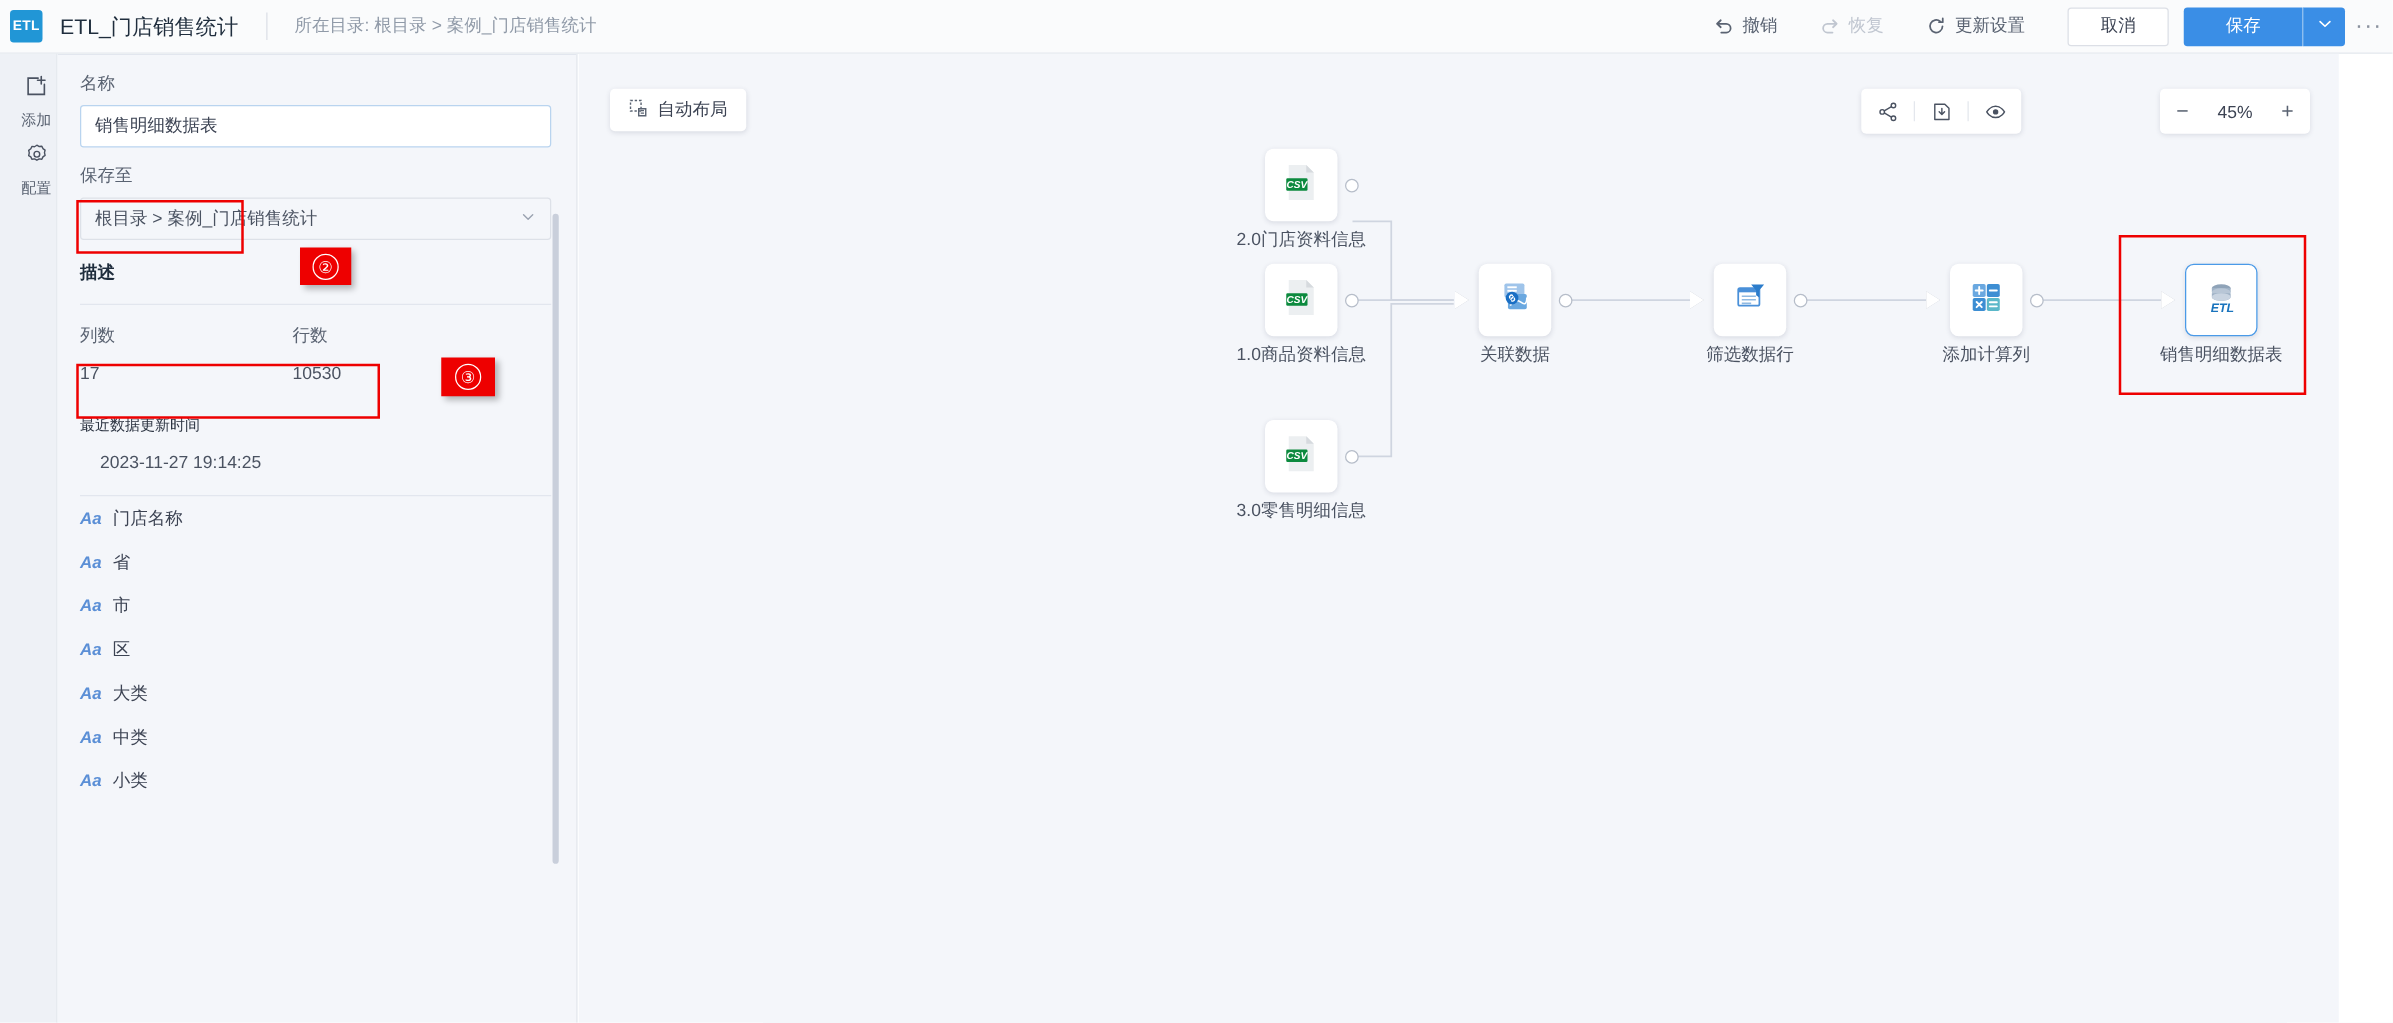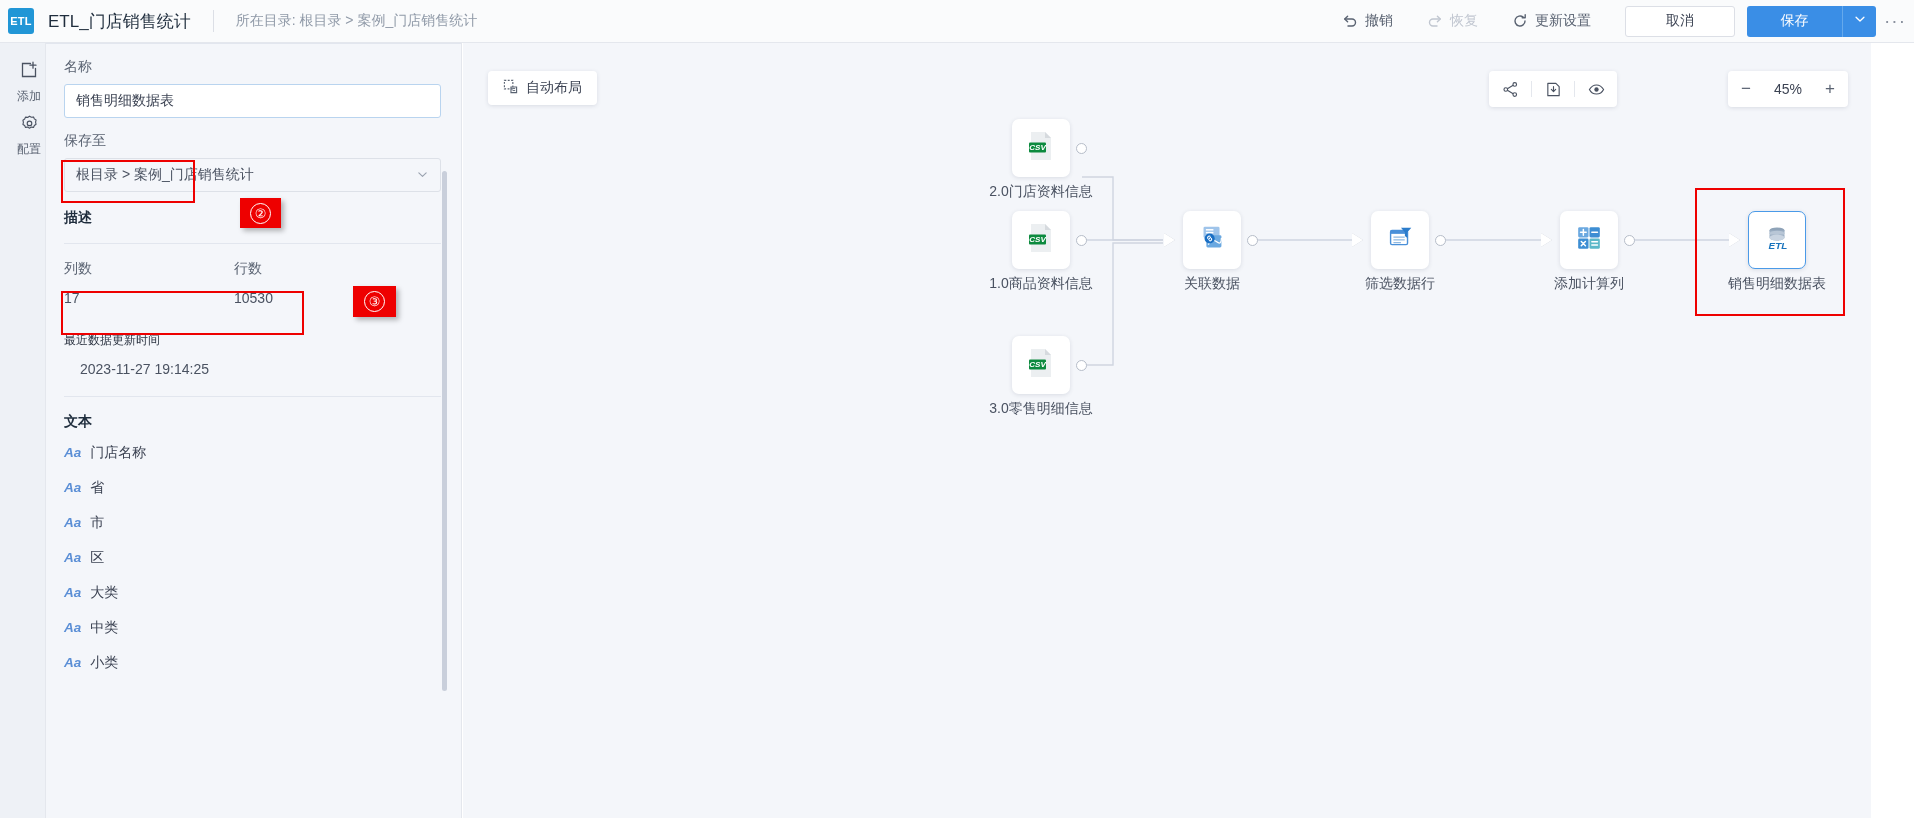--- a/index.html
+++ b/index.html
@@ -40,21 +40,21 @@
   }
   .tb-action {
     display: flex; align-items: center; gap: 7px;
     font-size: 14px; color: #5a6372;
     margin-right: 34px; cursor: pointer;
     white-space: nowrap;
   }
   .tb-action.disabled { color: #c0c6d0; }
   .tb-icon { display: inline-flex; width: 16px; height: 16px; }
   .btn-cancel {
-    width: 110px; height: 31px; background: #fff;
+    width: 81px; height: 31px; background: #fff;
     border: 1px solid #dcdfe6; border-radius: 3px;
     font-size: 14px; color: #3c4353; cursor: pointer;
     display: flex; align-items: center; justify-content: center;
     margin-right: 12px;
   }
   .save-group { display: flex; }
   .btn-save {
     width: 95px; height: 31px; background: #3a8ee6;
     border: none; border-radius: 3px 0 0 3px;
     color: #fff; font-size: 14px; cursor: pointer;
@@ -318,21 +318,20 @@
         <div class="stat-k">行数</div>
         <div class="stat-v">10530</div>
       </div>
     </div>
 
     <div class="meta-k">最近数据更新时间</div>
     <div class="meta-v">2023-11-27 19:14:25</div>
 
     <div class="hr" style="margin-top:19px"></div>
 
-    <div class="fields-title">文本</div>
 
     <div class="field-row">
       <span class="aa">Aa</span>
       <span>门店名称</span>
     </div>
     <div class="field-row">
       <span class="aa">Aa</span>
       <span>省</span>
     </div>
     <div class="field-row">

